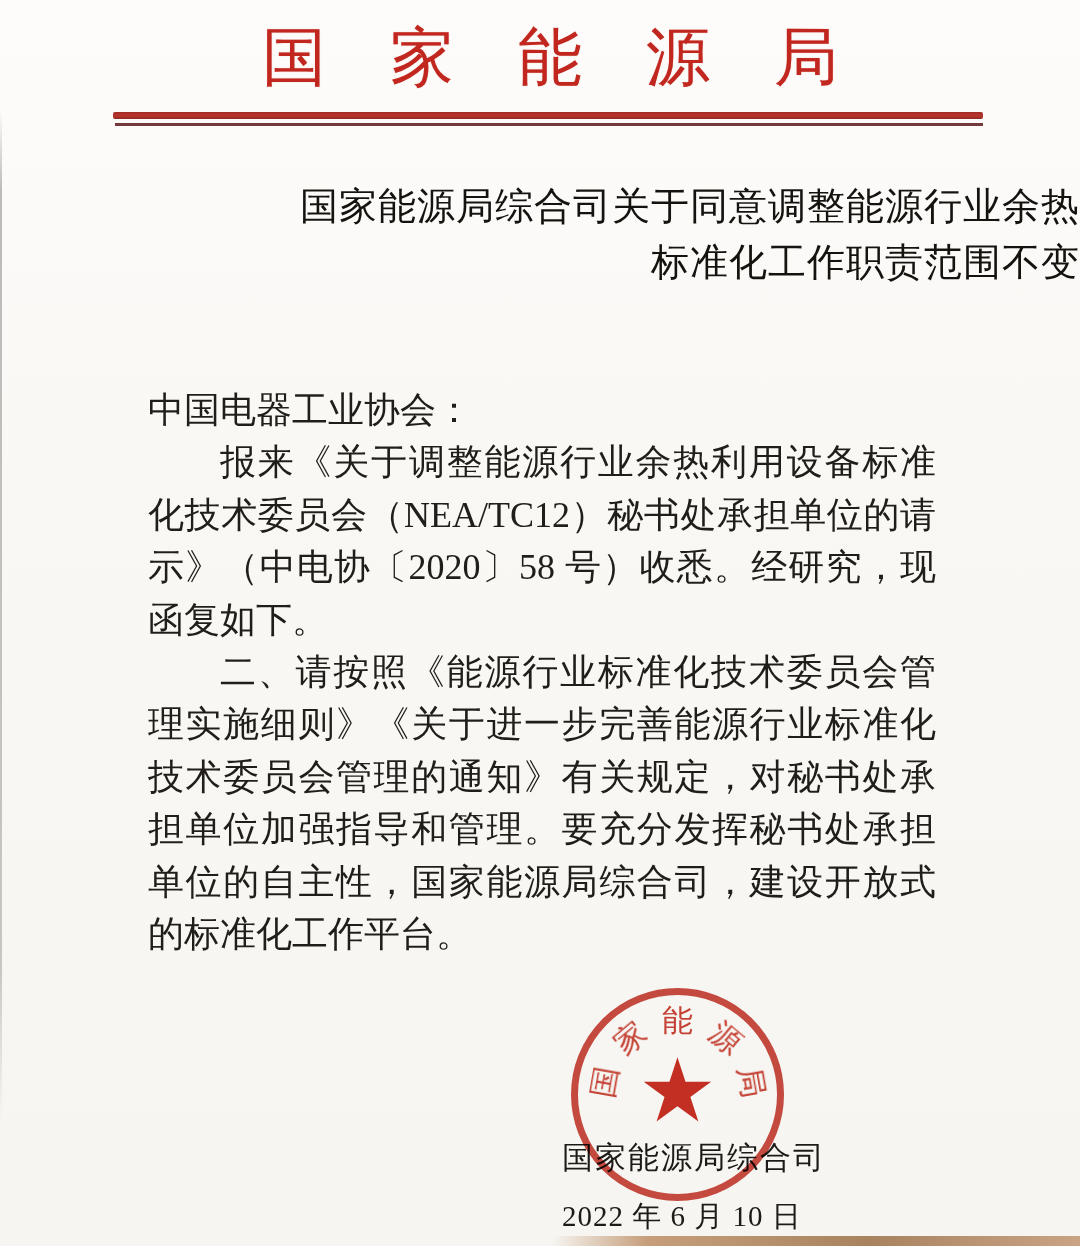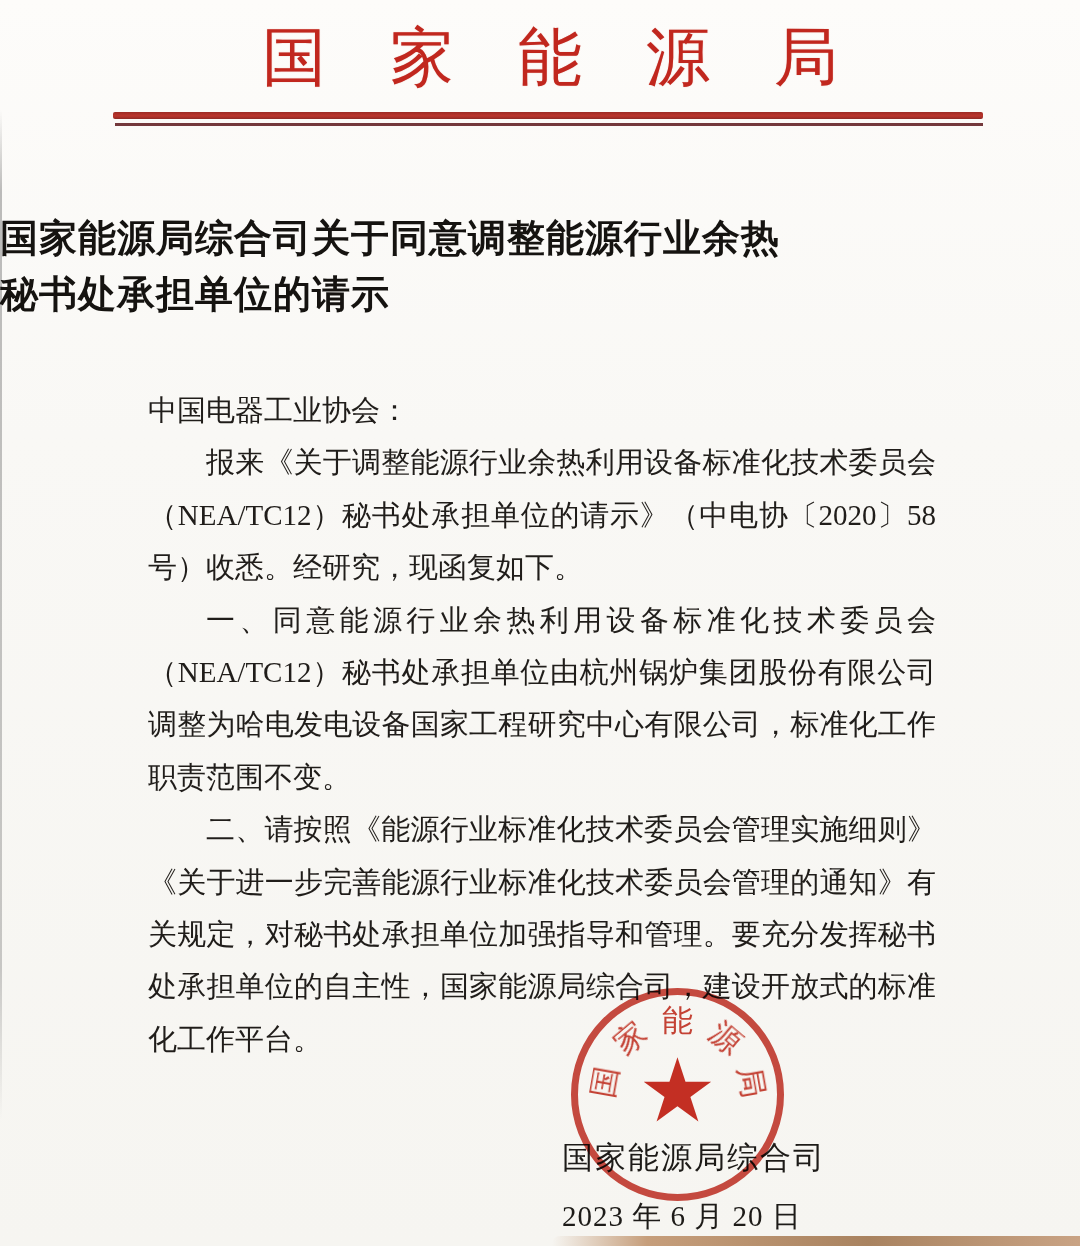--- a/index.html
+++ b/index.html
@@ -20,28 +20,27 @@
   .agency{
     position:absolute;top:16px;left:0;right:8px;text-align:center;
     color:#c1271e;font-size:64px;line-height:84px;font-weight:400;
     letter-spacing:64px;padding-left:92px;white-space:nowrap;
     text-shadow:0 0 1px rgba(193,39,30,.4);
   }
   .rule-thick{position:absolute;left:113px;width:870px;top:112px;height:7px;
     background:linear-gradient(180deg,#9d2b24,#bb352c 55%,#8f2a24);border-radius:2px;}
   .rule-thin{position:absolute;left:115px;width:868px;top:123px;height:3px;background:#74393c;}
   .doc-title{
-    position:absolute;top:178px;left:0;right:0;text-align:left;
-    color:#151310;font-size:38px;font-weight:700;line-height:56px;
+    position:absolute;top:178px;left:0;right:0;text-align:right;
+    color:#151310;font-size:38px;font-weight:400;line-height:56px;
     letter-spacing:1px;
-    margin-top:32px;
   }
   .body-text{
     position:absolute;left:148px;top:384px;width:788px;
-    color:#201d1a;font-size:29px;line-height:52.4px;text-align:justify;
+    color:#201d1a;font-size:36px;line-height:52.4px;text-align:justify;
   }
   .recipient{text-indent:0;}
   .para{text-indent:2em;margin:0;}
   .closing{
     position:absolute;left:694px;top:1102px;transform:translateX(-50%);
     color:#1d1b18;white-space:nowrap;margin-top:36px;
   }
   .signer{font-size:31px;line-height:40px;letter-spacing:2px;}
   .date-line{margin-top:20px;font-size:29px;line-height:36px;letter-spacing:1px;}
   .seal{position:absolute;left:571px;top:988px;width:213px;height:213px;
@@ -71,35 +70,34 @@
 
   <div class="left-edge"></div>
 
   <div class="agency">国家能源局</div>
 
   <div class="rule-thick"></div>
   <div class="rule-thin"></div>
 
   <div class="doc-title">
       <div class="title-line title-line-0">国家能源局综合司关于同意调整能源行业余热</div>
-      <div class="title-line title-line-2">秘书处承担单位的请示</div>
+      <div class="title-line title-line-2">标准化工作职责范围不变</div>
     </div>
 
   <div class="body-text">
     <div class="recipient">中国电器工业协会：</div>
     <div>
         <div class="para para-0">报来《关于调整能源行业余热利用设备标准化技术委员会（NEA/TC12）秘书处承担单位的请示》（中电协〔2020〕58 号）收悉。经研究，现函复如下。</div>
-        <div class="para para-1">一、同意能源行业余热利用设备标准化技术委员会（NEA/TC12）秘书处承担单位由杭州锅炉集团股份有限公司调整为哈电发电设备国家工程研究中心有限公司，标准化工作职责范围不变。</div>
         <div class="para para-2">二、请按照《能源行业标准化技术委员会管理实施细则》《关于进一步完善能源行业标准化技术委员会管理的通知》有关规定，对秘书处承担单位加强指导和管理。要充分发挥秘书处承担单位的自主性，国家能源局综合司，建设开放式的标准化工作平台。</div>
       </div>
   </div>
 
   <div class="closing">
     <div class="signer">国家能源局综合司</div>
-    <div class="date-line">2023 年 6 月 20 日</div>
+    <div class="date-line">2022 年 6 月 10 日</div>
   </div>
 
   <div class="seal">
     <div class="seal-ring"></div>
     <div class="seal-star">★</div>
     <div class="seal-arc">
         <div class="arc-char arc-char-0">国</div>
         <div class="arc-char arc-char-1">家</div>
         <div class="arc-char arc-char-2">能</div>
         <div class="arc-char arc-char-3">源</div>

